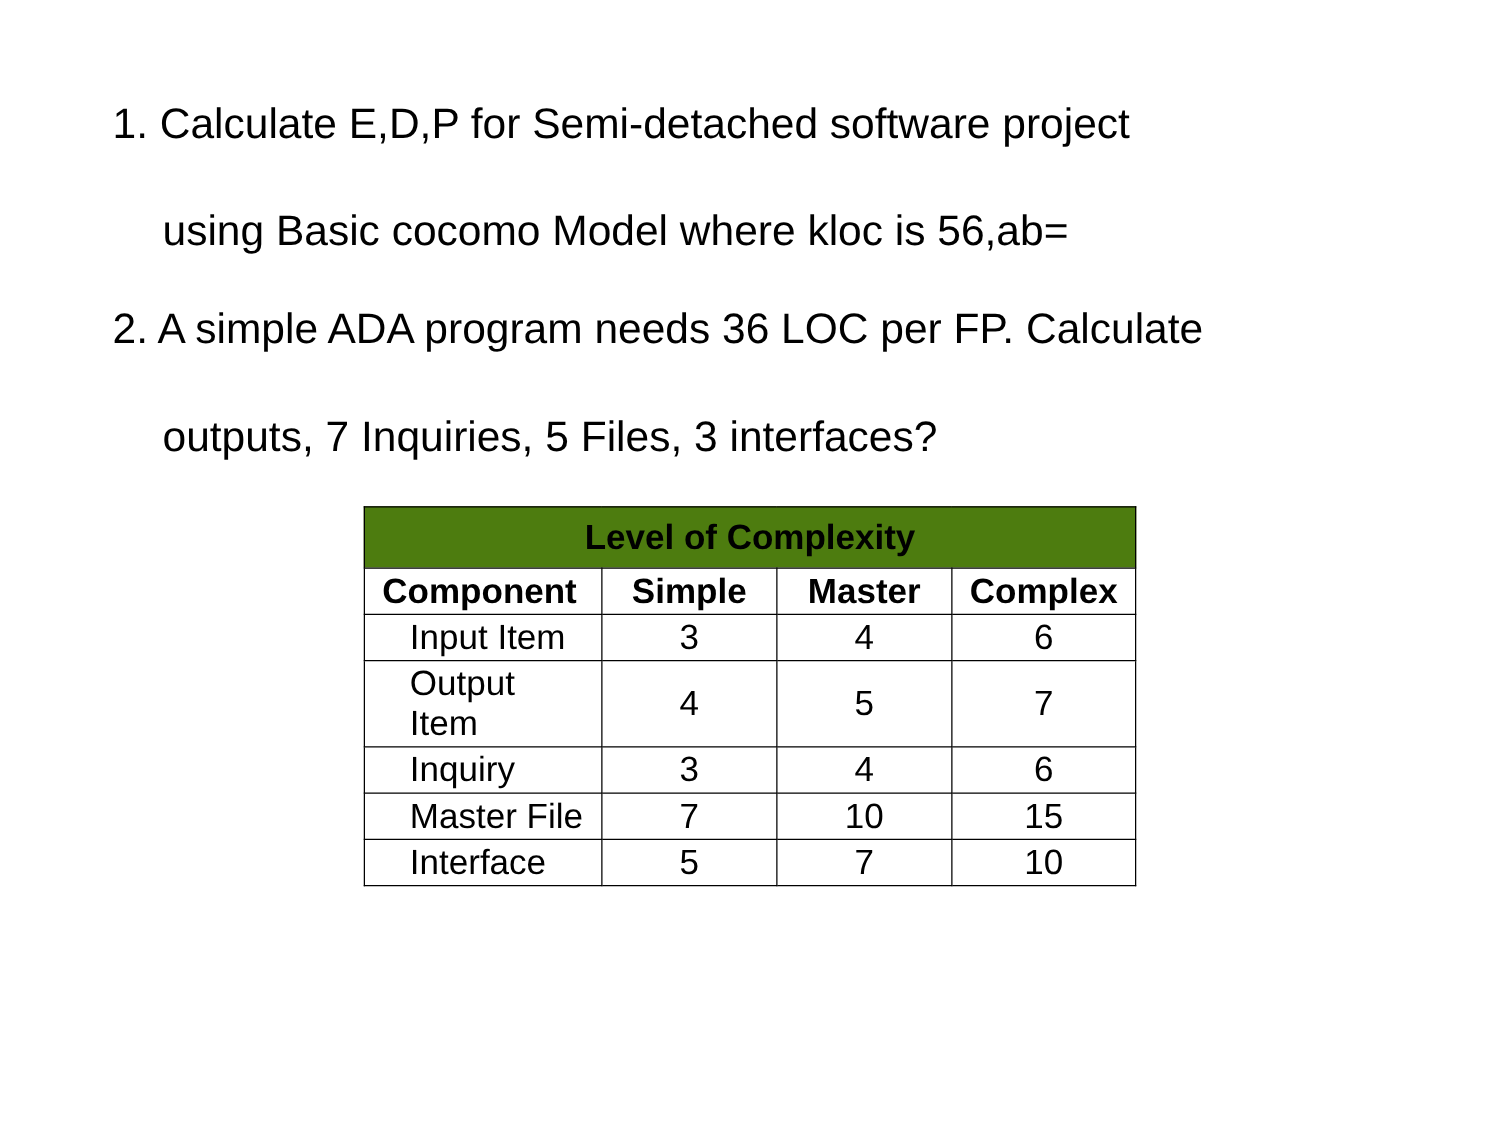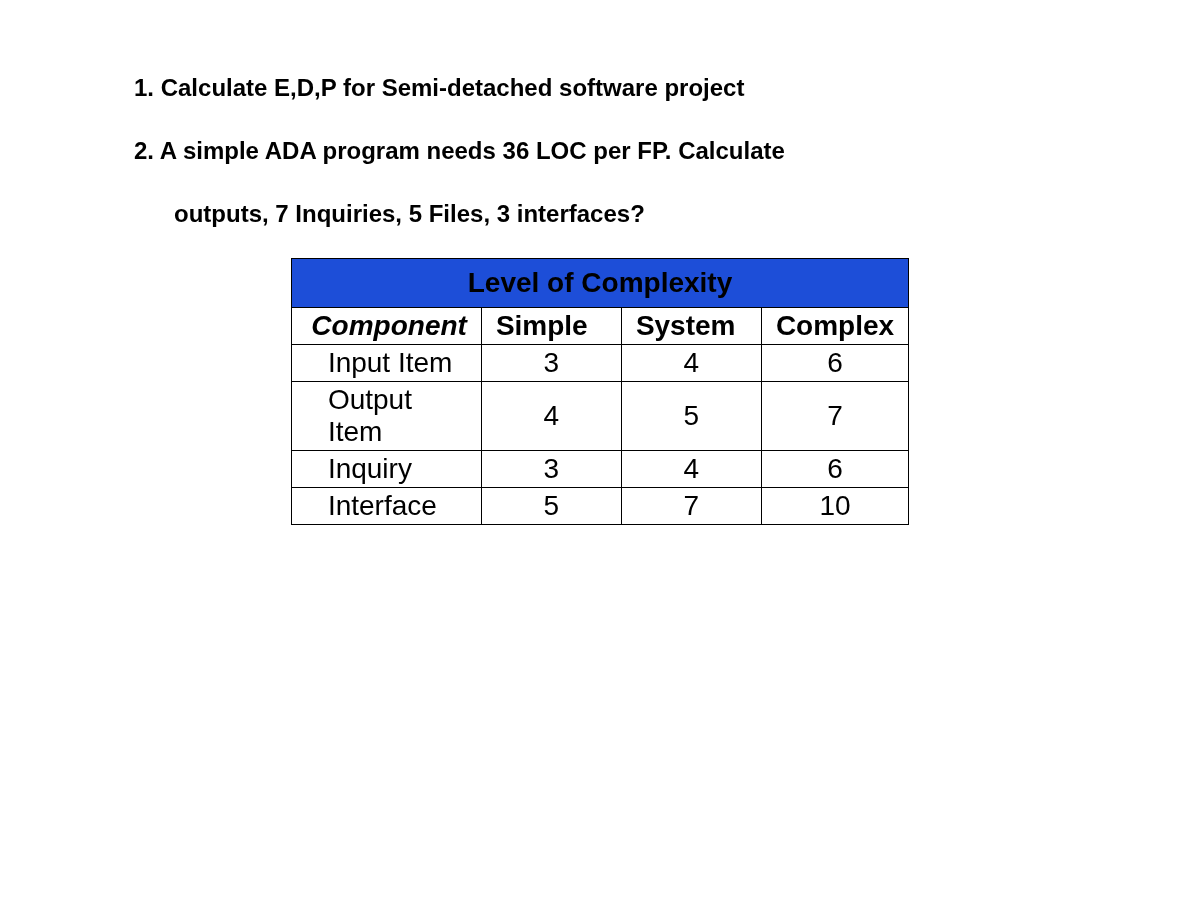--- a/index.html
+++ b/index.html
@@ -9,24 +9,23 @@
     }
     body {
       background: #ffffff;
       font-family: Arial, Helvetica, sans-serif;
       width: 1200px;
       height: 900px;
       padding: 60px 90px;
       color: #000000;
     }
     .questions {
-      font-weight: bold;
-      font-size: 24px;
+      font-weight: normal;
+      font-size: 34px;
       line-height: 2.3;
-      margin-left: 44px;
     }
     .question-item {
       margin-bottom: 8px;
       padding-left: 40px;
       text-indent: -40px;
     }
     .continuation {
       padding-left: 40px;
       text-indent: 0;
     }
@@ -39,66 +38,66 @@
       border-collapse: collapse;
       font-size: 28px;
     }
     th, td {
       border: 1px solid #000000;
       padding: 2px 14px;
       text-align: center;
       font-weight: normal;
     }
     .title-row th {
-      background: #1d4ed8;
+      background: #4d7c0f;
       font-weight: bold;
       font-size: 28px;
       padding: 8px 0;
     }
     .header-row td {
       font-weight: bold;
-      text-align: left;
+      text-align: center;
     }
     .header-row td:first-child {
-      text-align: right;
-      font-style: italic;
+      text-align: left;
     }
     tbody td:first-child {
       text-align: left;
       padding-left: 36px;
     }
     .col-comp { width: 190px; }
     .col-val { width: 140px; }
   </style>
 </head>
 <body>
 
 <div class="questions">
   <div class="question-item">
     <span>1.</span>
     <span>Calculate E,D,P for Semi-detached software project</span>
   </div>
+  <div class="continuation">using Basic cocomo Model where kloc is 56,ab=</div>
 
   <div class="question-item">
     <span>2.</span>
     <span>A simple ADA program needs 36 LOC per FP. Calculate</span>
   </div>
   <div class="continuation">outputs, 7 Inquiries, 5 Files, 3 interfaces?</div>
 </div>
 
 <div class="table-wrap">
   <table>
     <thead>
       <tr class="title-row">
         <th colspan="4">Level of Complexity</th>
       </tr>
       <tr class="header-row">
         <td class="col-comp">Component</td>
         <td class="col-val">Simple</td>
-        <td class="col-val">System</td>
+        <td class="col-val">Master</td>
         <td class="col-val">Complex</td>
       </tr>
     </thead>
     <tbody>
       <tr>
         <td>Input Item</td>
         <td>3</td>
         <td>4</td>
         <td>6</td>
       </tr>
@@ -108,20 +107,26 @@
         <td>5</td>
         <td>7</td>
       </tr>
       <tr>
         <td>Inquiry</td>
         <td>3</td>
         <td>4</td>
         <td>6</td>
       </tr>
       <tr>
+        <td>Master File</td>
+        <td>7</td>
+        <td>10</td>
+        <td>15</td>
+      </tr>
+      <tr>
         <td>Interface</td>
         <td>5</td>
         <td>7</td>
         <td>10</td>
       </tr>
     </tbody>
   </table>
 </div>
 
 </body></html>

